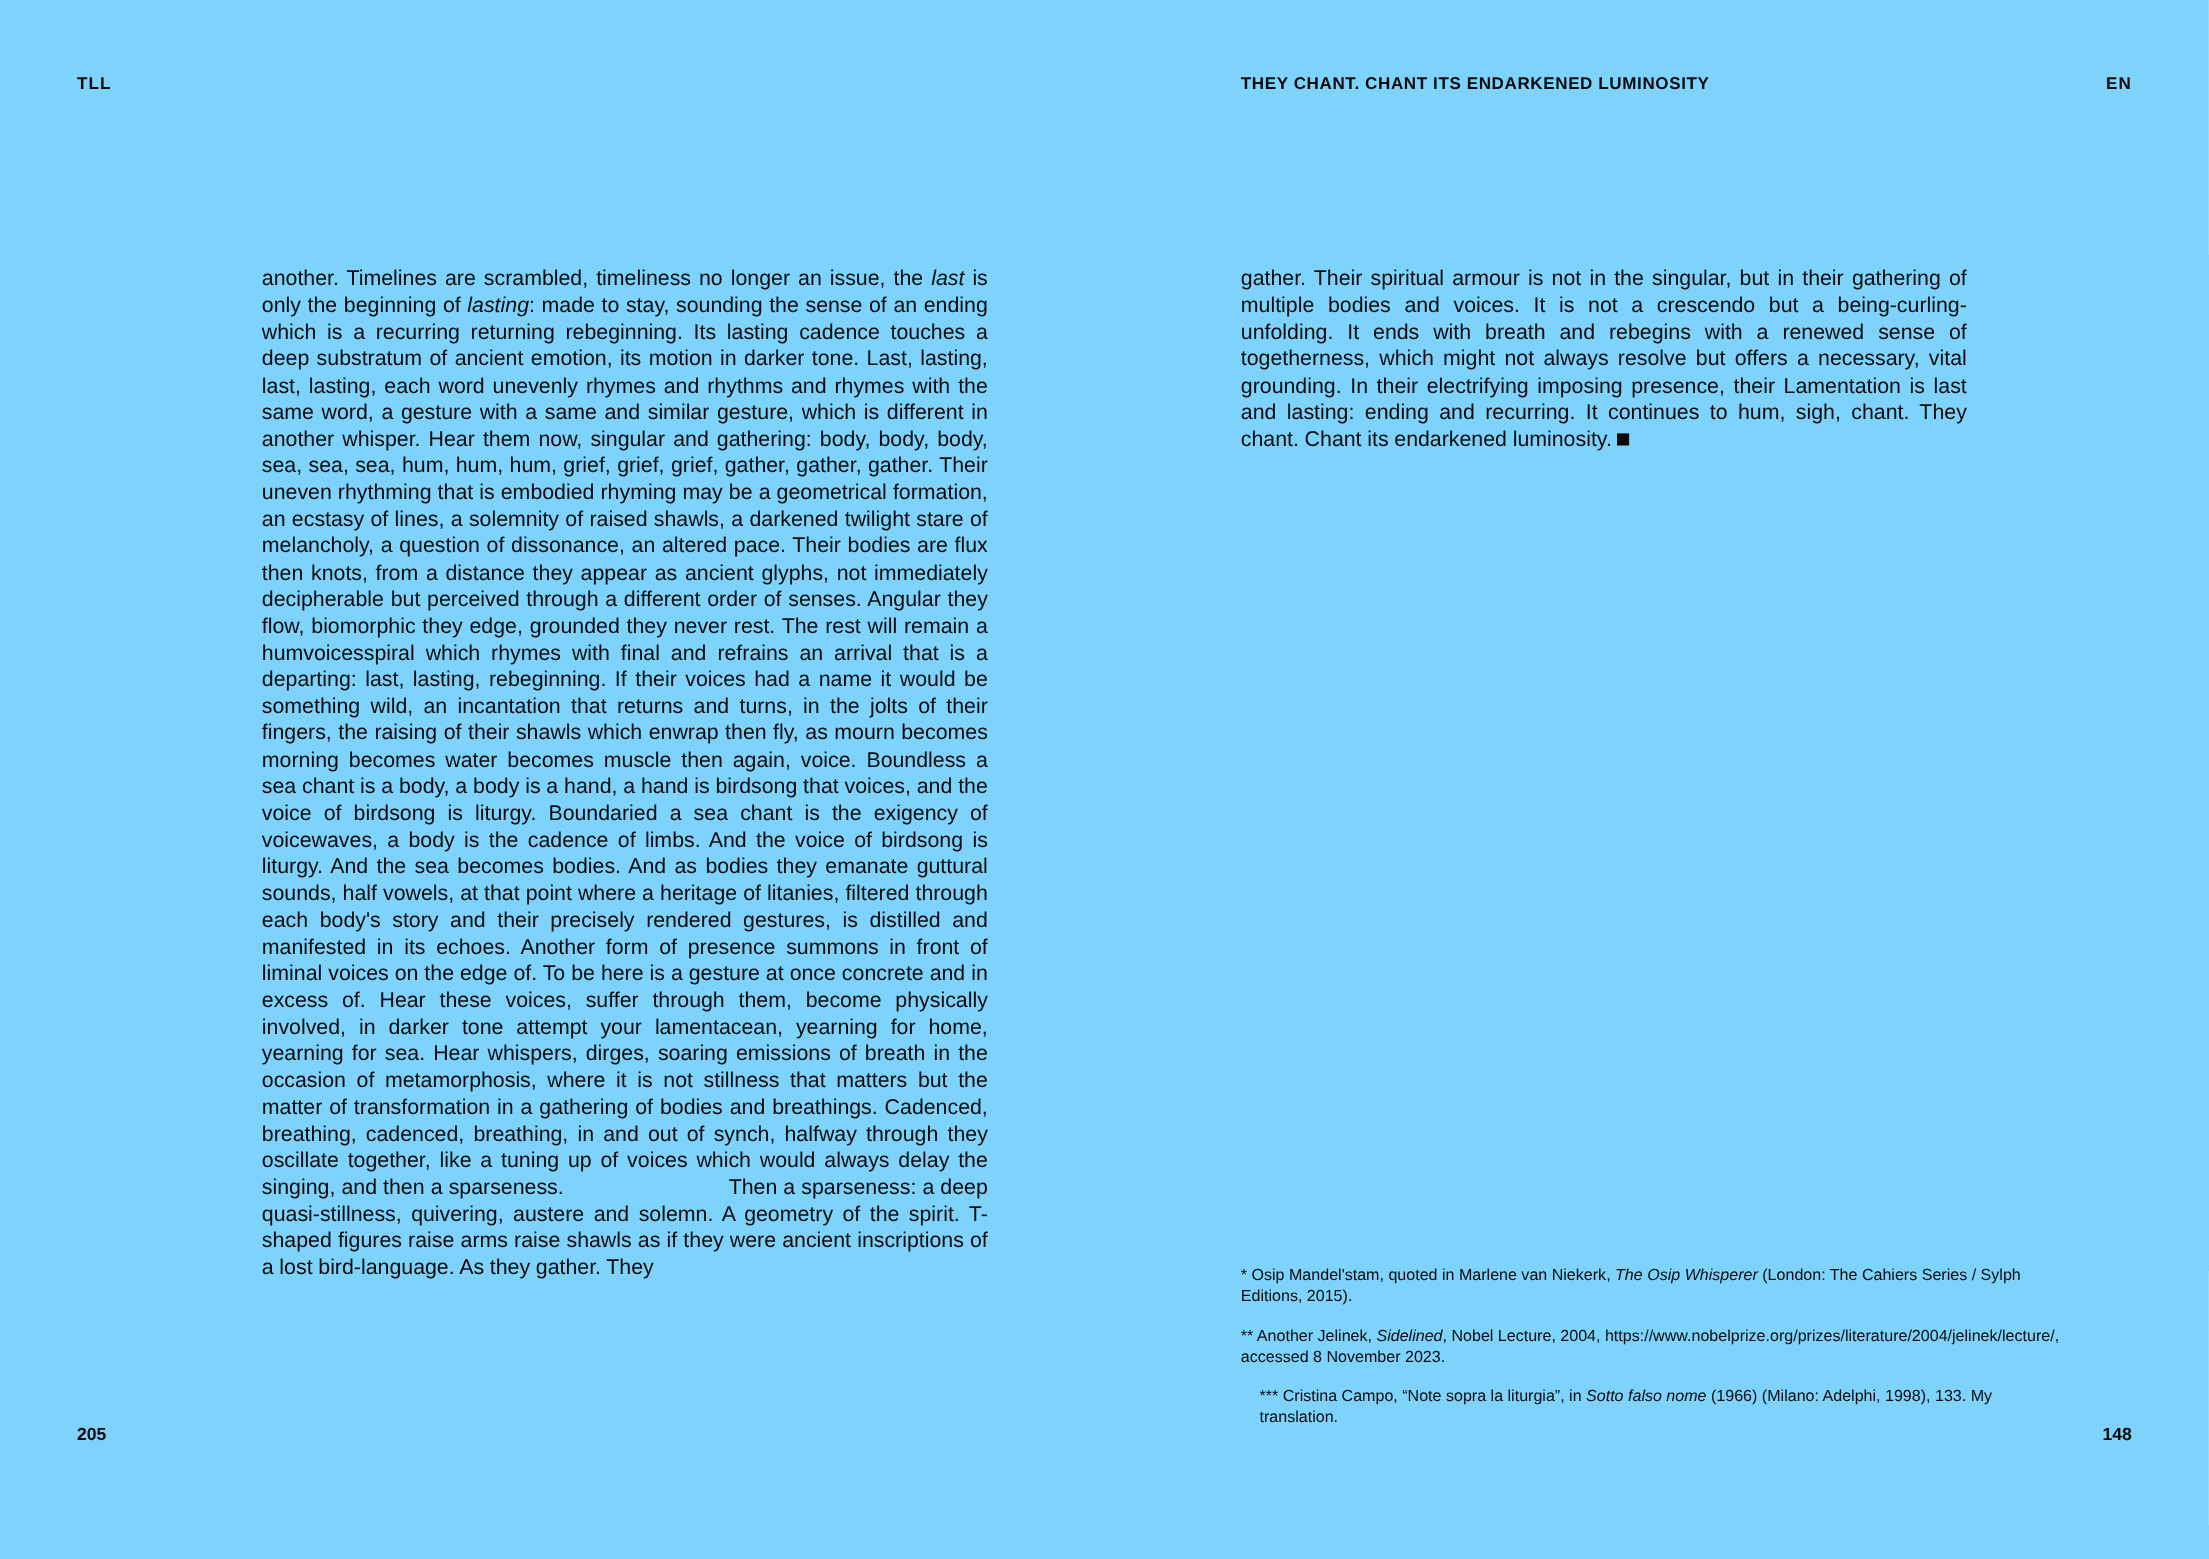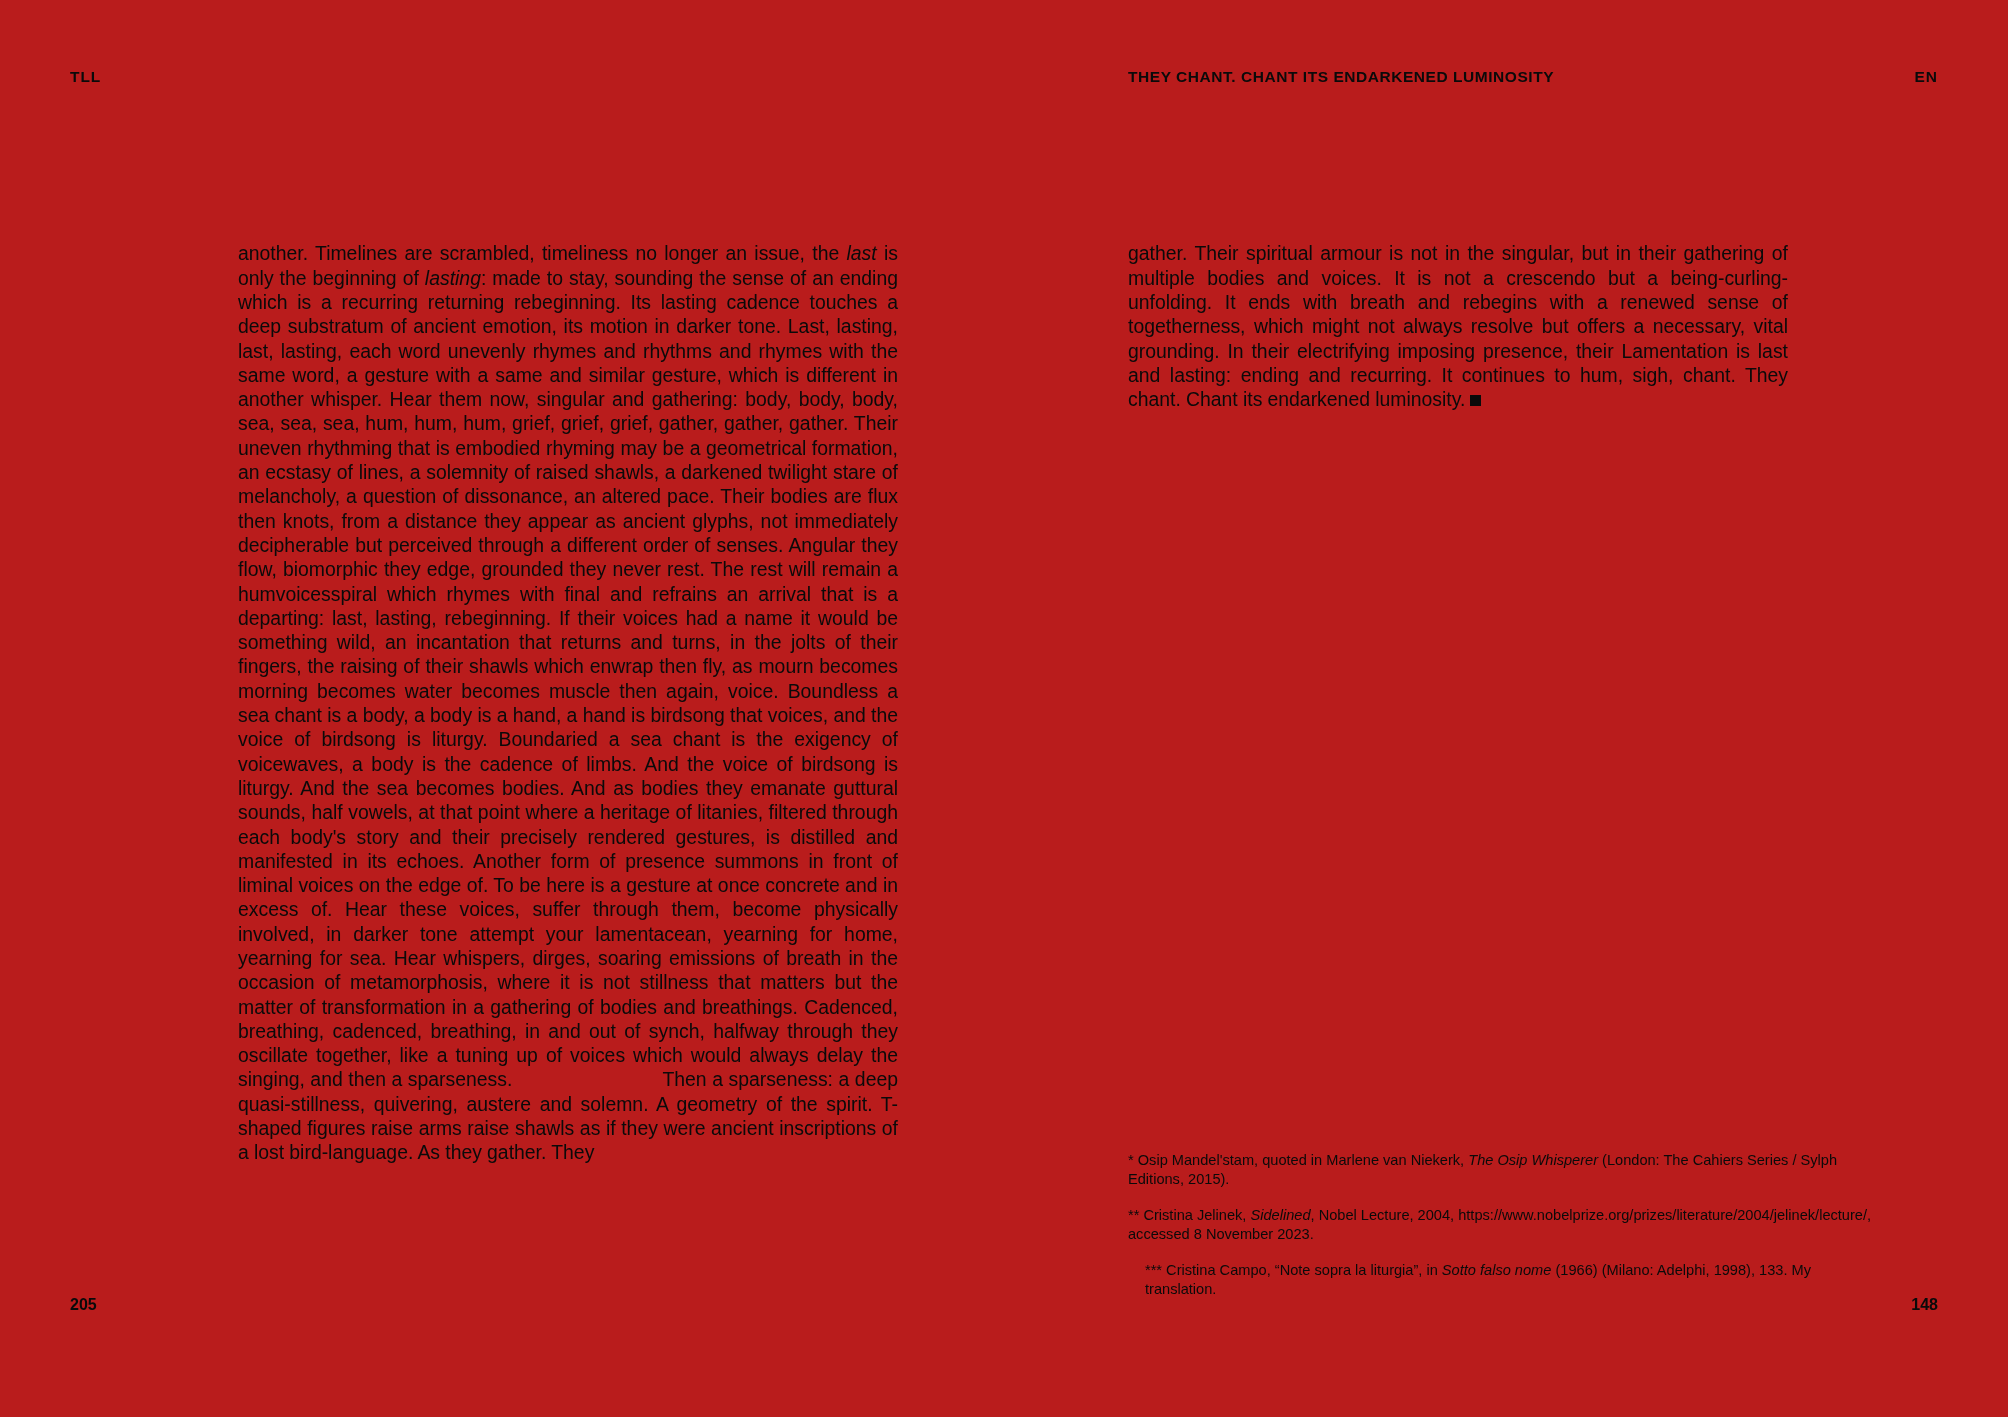--- a/index.html
+++ b/index.html
@@ -11,21 +11,21 @@
     width: 2008px;
     height: 1417px;
     font-family: "Liberation Sans", sans-serif;
     color: #0a0a0a;
     position: relative;
     overflow: hidden;
   }
   .page {
     position: absolute;
     inset: 0;
-    background: #b91c1c;
+    background: #7dd3fc;
     text-decoration: underline;
   }
 
   
   .runhead {
     position: absolute;
     top: 68px;
     left: 0;
     right: 0;
     height: 22px;
@@ -139,20 +139,20 @@
   <div class="col-left">
     <p class="bodytext"><span>another. Timelines are scrambled, timeliness no longer an issue, the </span><em>last</em><span> is only the beginning of </span><em>lasting</em><span>: made to stay, sounding the sense of an ending which is a recurring returning rebeginning. Its lasting cadence touches a deep substratum of ancient emotion, its motion in darker tone. Last, lasting, last, lasting, each word unevenly rhymes and rhythms and rhymes with the same word, a gesture with a same and similar gesture, which is different in another whisper. Hear them now, singular and gathering: body, body, body, sea, sea, sea, hum, hum, hum, grief, grief, grief, gather, gather, gather. Their uneven rhythming that is embodied rhyming may be a geometrical formation, an ecstasy of lines, a solemnity of raised shawls, a darkened twilight stare of melancholy, a question of dissonance, an altered pace. Their bodies are flux then knots, from a distance they appear as ancient glyphs, not immediately decipherable but perceived through a different order of senses. Angular they flow, biomorphic they edge, grounded they never rest. The rest will remain a humvoicesspiral which rhymes with final and refrains an arrival that is a departing: last, lasting, rebeginning. If their voices had a name it would be something wild, an incantation that returns and turns, in the jolts of their fingers, the raising of their shawls which enwrap then fly, as mourn becomes morning becomes water becomes muscle then again, voice. Boundless a sea chant is a body, a body is a hand, a hand is birdsong that voices, and the voice of birdsong is liturgy. Boundaried a sea chant is the exigency of voicewaves, a body is the cadence of limbs. And the voice of birdsong is liturgy. And the sea becomes bodies. And as bodies they emanate guttural sounds, half vowels, at that point where a heritage of litanies, filtered through each body's story and their precisely rendered gestures, is distilled and manifested in its echoes. Another form of presence summons in front of liminal voices on the edge of. To be here is a gesture at once concrete and in excess of. Hear these voices, suffer through them, become physically involved, in darker tone attempt your lamentacean, yearning for home, yearning for sea. Hear whispers, dirges, soaring emissions of breath in the occasion of metamorphosis, where it is not stillness that matters but the matter of transformation in a gathering of bodies and breathings. Cadenced, breathing, cadenced, breathing, in and out of synch, halfway through they oscillate together, like a tuning up of voices which would always delay the singing, and then a sparseness.</span><span class="gap"></span><span>Then a sparseness: a deep quasi-stillness, quivering, austere and solemn. A geometry of the spirit. T-shaped figures raise arms raise shawls as if they were ancient inscriptions of a lost bird-language. As they gather. They</span></p>
   </div>
 
   <div class="col-right">
     <p class="bodytext"><span>gather. Their spiritual armour is not in the singular, but in their gathering of multiple bodies and voices. It is not a crescendo but a being-curling-unfolding. It ends with breath and rebegins with a renewed sense of togetherness, which might not always resolve but offers a necessary, vital grounding. In their electrifying imposing presence, their Lamentation is last and lasting: ending and recurring. It continues to hum, sigh, chant. They chant. Chant its endarkened luminosity.</span><span class="endmark"></span></p>
   </div>
 
   <div class="footnotes">
     <div class="fn"><span>* </span><span>Osip Mandel'stam, quoted in Marlene van Niekerk, </span><em>The Osip Whisperer</em><span> (London: The Cahiers Series / Sylph Editions, 2015).</span></div>
-    <div class="fn"><span>** </span><span>Cristina Jelinek, </span><em>Sidelined</em><span>, Nobel Lecture, 2004, https://www.nobelprize.org/prizes/literature/2004/jelinek/lecture/, accessed 8 November 2023.</span></div>
+    <div class="fn"><span>** </span><span>Another Jelinek, </span><em>Sidelined</em><span>, Nobel Lecture, 2004, https://www.nobelprize.org/prizes/literature/2004/jelinek/lecture/, accessed 8 November 2023.</span></div>
     <div class="fn"><span>*** </span><span>Cristina Campo, “Note sopra la liturgia”, in </span><em>Sotto falso nome</em><span> (1966) (Milano: Adelphi, 1998), 133. My translation.</span></div>
   </div>
 
   <div class="folio-left">205</div>
   <div class="folio-right">148</div>
 
 </div>
 
 </body></html>

